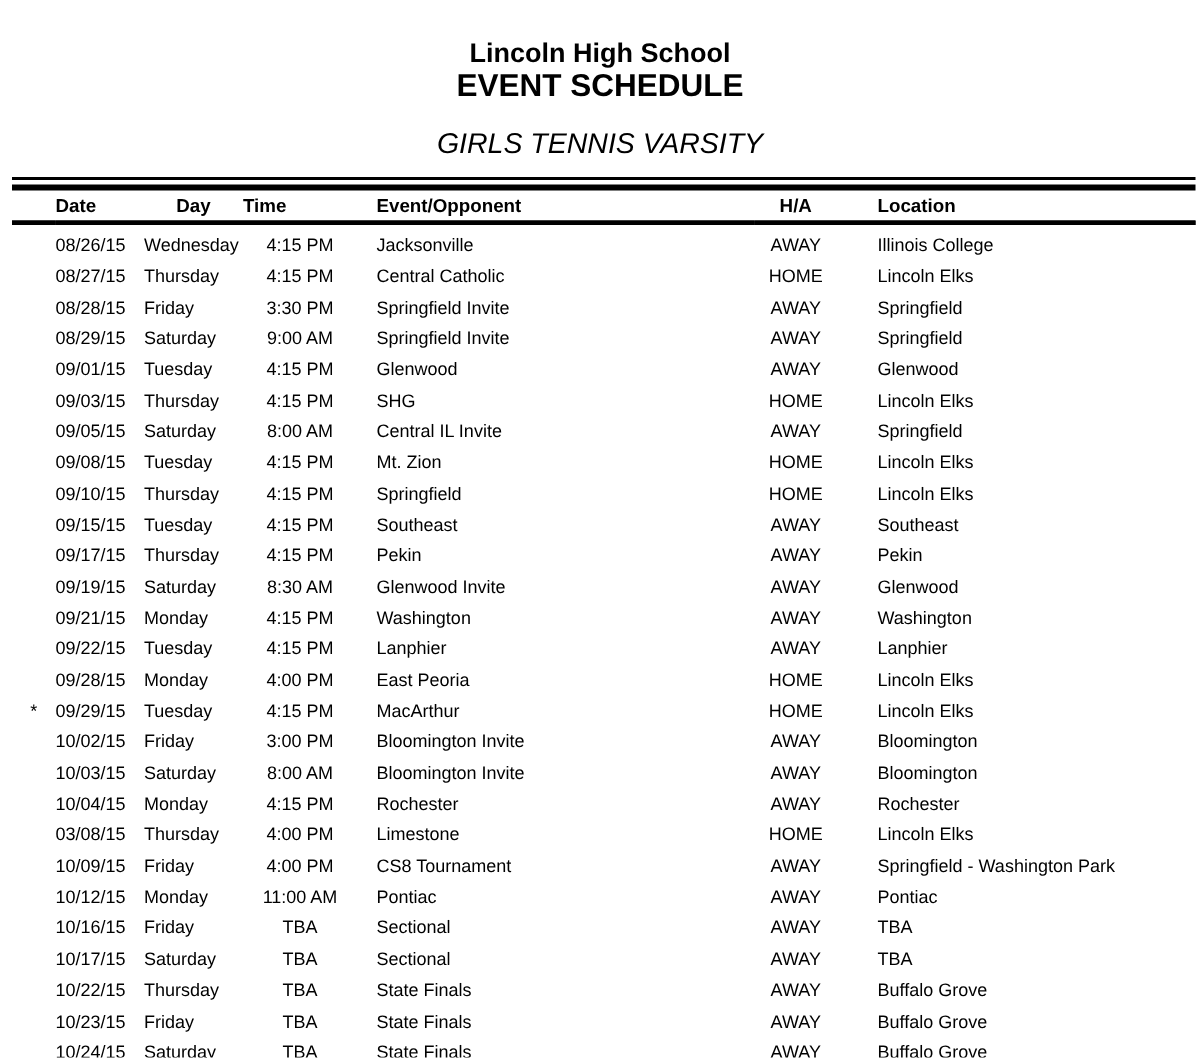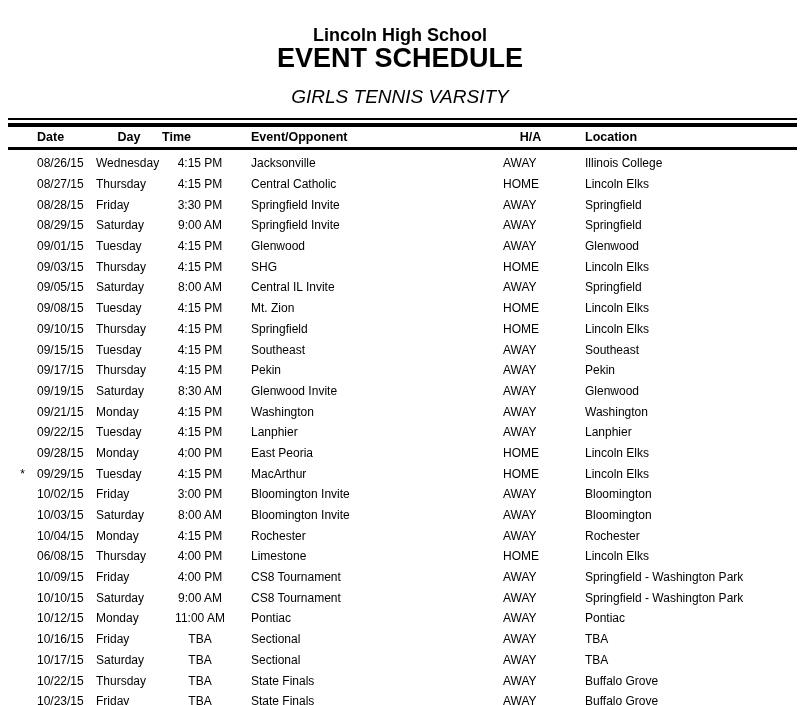--- a/index.html
+++ b/index.html
@@ -20,21 +20,21 @@
   .titles {
     text-align: center;
     padding-top: 24px;
   }
   .school-name {
     font-size: 18px;
     font-weight: bold;
     line-height: 22px;
   }
   .event-title {
-    font-size: 27px;
+    font-size: 21px;
     font-weight: bold;
     line-height: 24px;
   }
   .subtitle {
     font-size: 19px;
     font-style: italic;
     font-weight: normal;
     margin-top: 16px;
     line-height: 22px;
   }
@@ -73,21 +73,21 @@
     vertical-align: middle;
     white-space: nowrap;
     overflow: hidden;
   }
   tbody tr:first-child td { padding-top: 3px; }
   .c-marker { text-align: center; }
   .c-date   { text-align: left; }
   .c-day    { text-align: left; }
   .c-time   { text-align: center; }
   .c-event  { text-align: left; padding-left: 13px !important; }
-  .c-ha     { }
+  .c-ha     { text-align: center; }
   .c-loc    { text-align: left; padding-left: 27px !important; }
   th.c-date { text-align: left; }
   th.c-day  { text-align: center; }
   th.c-time { text-align: left; }
   th.c-ha   { text-align: center; }
 </style>
 </head>
 <body>
 
 <div class="page">
@@ -291,41 +291,32 @@
           <td class="c-marker"></td>
           <td class="c-date">10/04/15</td>
           <td class="c-day">Monday</td>
           <td class="c-time">4:15 PM</td>
           <td class="c-event">Rochester</td>
           <td class="c-ha">AWAY</td>
           <td class="c-loc">Rochester</td>
         </tr>
         <tr>
           <td class="c-marker"></td>
-          <td class="c-date">06/08/15</td>
+          <td class="c-date">03/08/15</td>
           <td class="c-day">Thursday</td>
           <td class="c-time">4:00 PM</td>
           <td class="c-event">Limestone</td>
           <td class="c-ha">HOME</td>
           <td class="c-loc">Lincoln Elks</td>
         </tr>
         <tr>
           <td class="c-marker"></td>
           <td class="c-date">10/09/15</td>
           <td class="c-day">Friday</td>
           <td class="c-time">4:00 PM</td>
-          <td class="c-event">CS8 Tournament</td>
-          <td class="c-ha">AWAY</td>
-          <td class="c-loc">Springfield - Washington Park</td>
-        </tr>
-        <tr>
-          <td class="c-marker"></td>
-          <td class="c-date">10/10/15</td>
-          <td class="c-day">Saturday</td>
-          <td class="c-time">9:00 AM</td>
           <td class="c-event">CS8 Tournament</td>
           <td class="c-ha">AWAY</td>
           <td class="c-loc">Springfield - Washington Park</td>
         </tr>
         <tr>
           <td class="c-marker"></td>
           <td class="c-date">10/12/15</td>
           <td class="c-day">Monday</td>
           <td class="c-time">11:00 AM</td>
           <td class="c-event">Pontiac</td>

